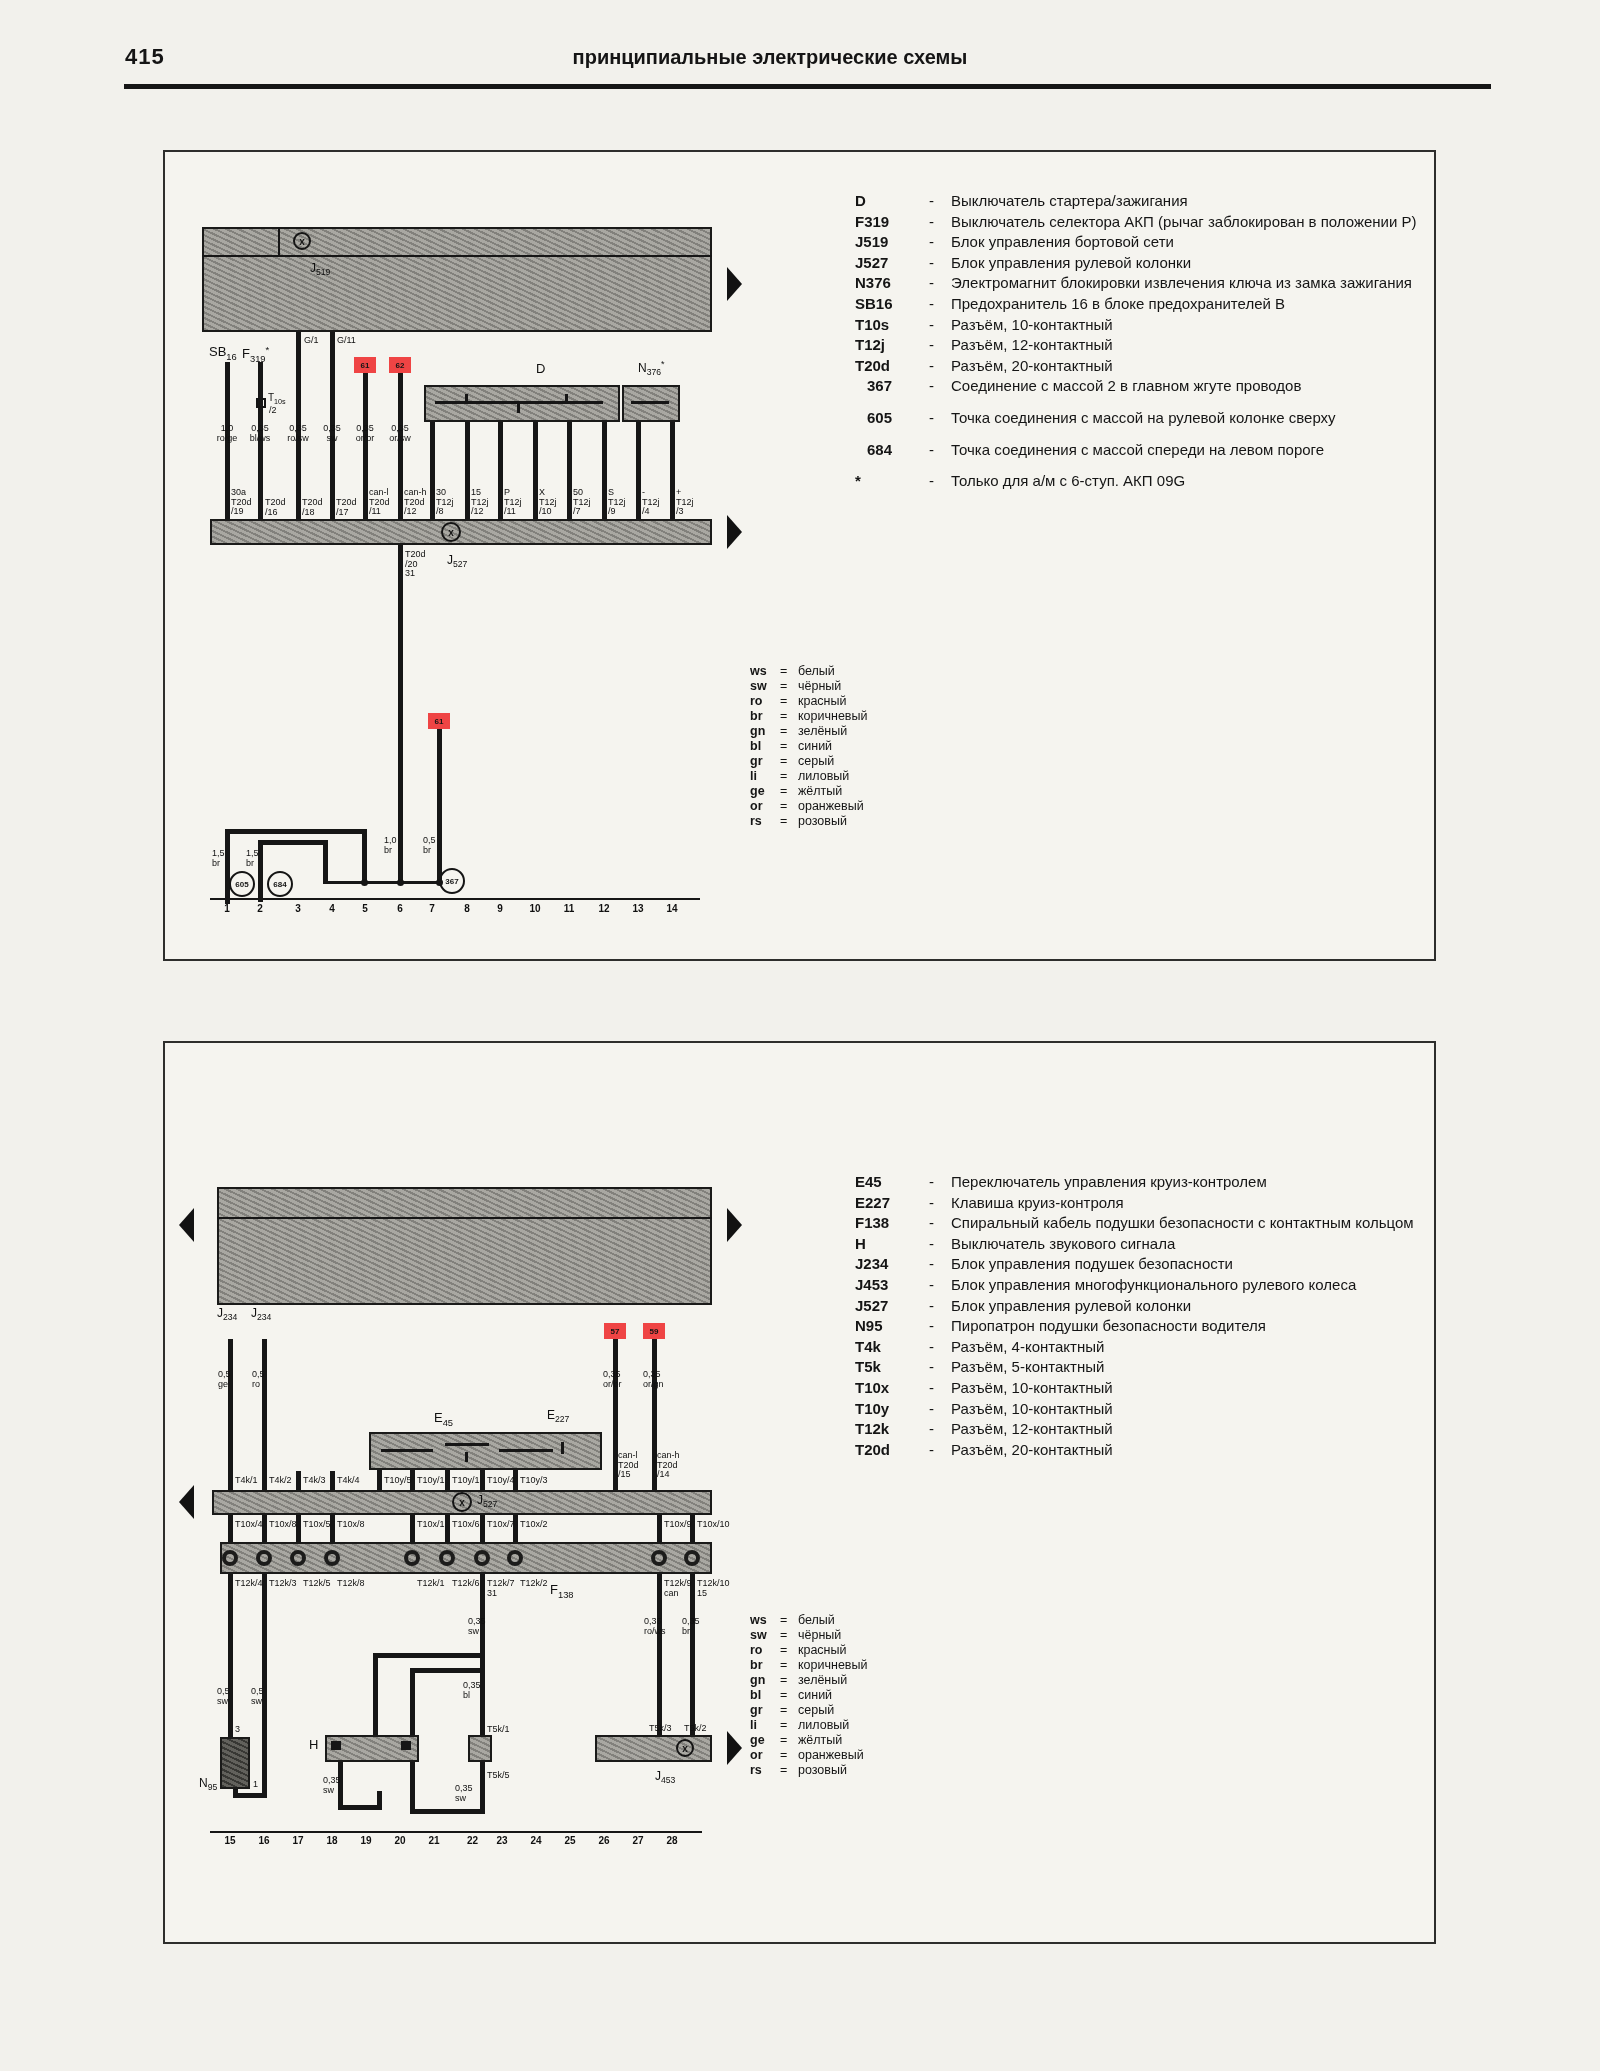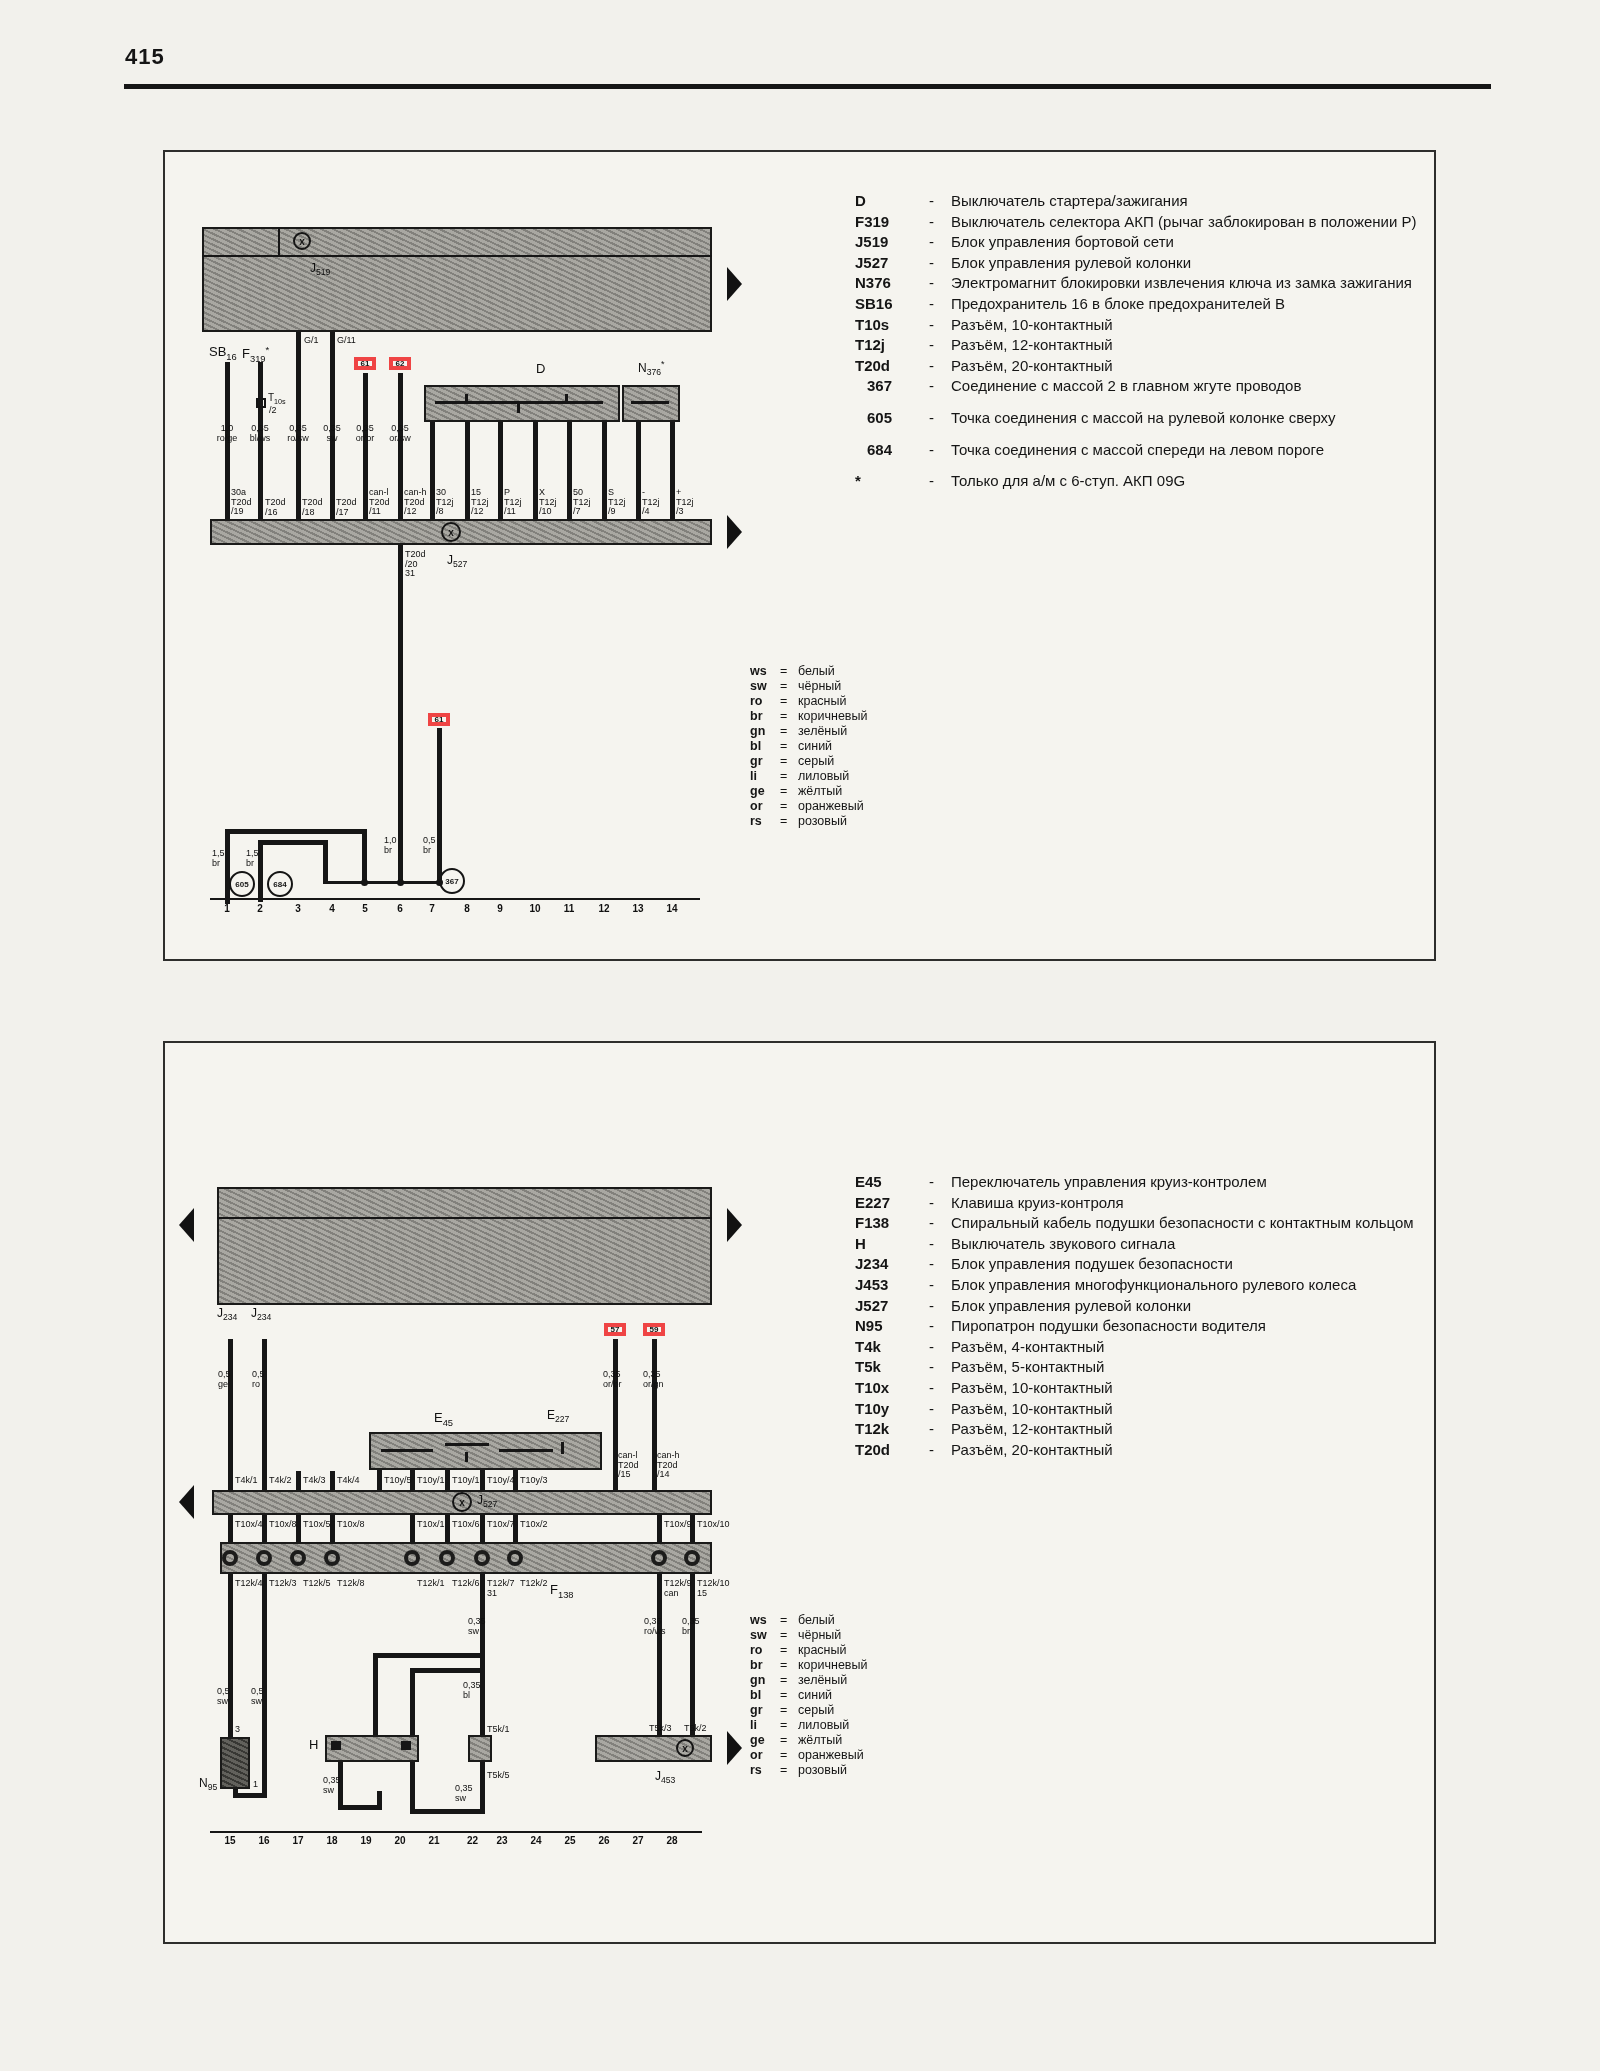--- a/index.html
+++ b/index.html
@@ -18,21 +18,21 @@
        background-image:repeating-linear-gradient(25deg, rgba(0,0,0,.35) 0 2px, rgba(245,245,240,.08) 2px 5px);}
   .wire{position:absolute;background:#161616;}
   .dlab{position:absolute;font-size:9px;line-height:1.08;white-space:pre-line;color:#101010;}
   .dlab.b{font-weight:bold;}
   .dlab sub{font-size:72%;}
   .dlab sup{font-size:75%;}
   .circ{position:absolute;border:2px solid #141414;border-radius:50%;display:flex;align-items:center;
         justify-content:center;font-size:8px;font-weight:bold;box-sizing:border-box;background:transparent;}
   .circ.gnd{font-size:10px;}
   .ring{position:absolute;border:4px solid #1c1c1b;border-radius:50%;box-sizing:border-box;}
-  .refbox{position:absolute;width:22px;height:13px;border:4px solid #ef4444;background:#f5f4ef;font-size:8px;
+  .refbox{position:absolute;width:22px;height:13px;border:8px solid #ef4444;background:#f5f4ef;font-size:8px;
         font-weight:bold;display:flex;align-items:center;justify-content:center;box-sizing:border-box;}
   .obox{position:absolute;border:2px solid #141414;box-sizing:border-box;background:transparent;}
   .dot{position:absolute;width:7px;height:7px;border-radius:50%;background:#141414;}
   .arr{position:absolute;width:0;height:0;border-top:17px solid transparent;border-bottom:17px solid transparent;}
   .arr.r{border-left:15px solid #121212;}
   .arr.l{border-right:15px solid #121212;}
   .legend{position:absolute;left:690px;width:585px;}
   .p1 .legend{top:40px;}
   .p2 .legend{top:130px;}
   .ltitle{font-size:17px;font-weight:bold;line-height:1.28;margin-bottom:9px;}
@@ -47,20 +47,21 @@
   .p2 .colors{top:570px;}
   .crow{display:flex;}
   .ccode{width:30px;font-weight:bold;}
   .ceq{width:18px;}
 </style>
 </head>
 <body>
 
 <div class="sheet">
   <div class="pageno">415</div>
+  <div class="htitle">принципиальные электрические схемы</div>
   <div class="hrule"></div>
 
   <section class="panel p1">
     <div class="diagram" id="dg0">
         <div class="bar" style="left: 37px; top: 75px; width: 510px; height: 105px;"></div>
         <div class="bar" style="left: 45px; top: 367px; width: 502px; height: 26px;"></div>
         <div class="bar" style="left: 259px; top: 233px; width: 196px; height: 37px;"></div>
         <div class="bar" style="left: 457px; top: 233px; width: 58px; height: 37px;"></div>
         <div class="wire" style="left: 37px; top: 103px; width: 510px; height: 2px;"></div>
         <div class="wire" style="left: 113px; top: 75px; width: 2px; height: 30px;"></div>

